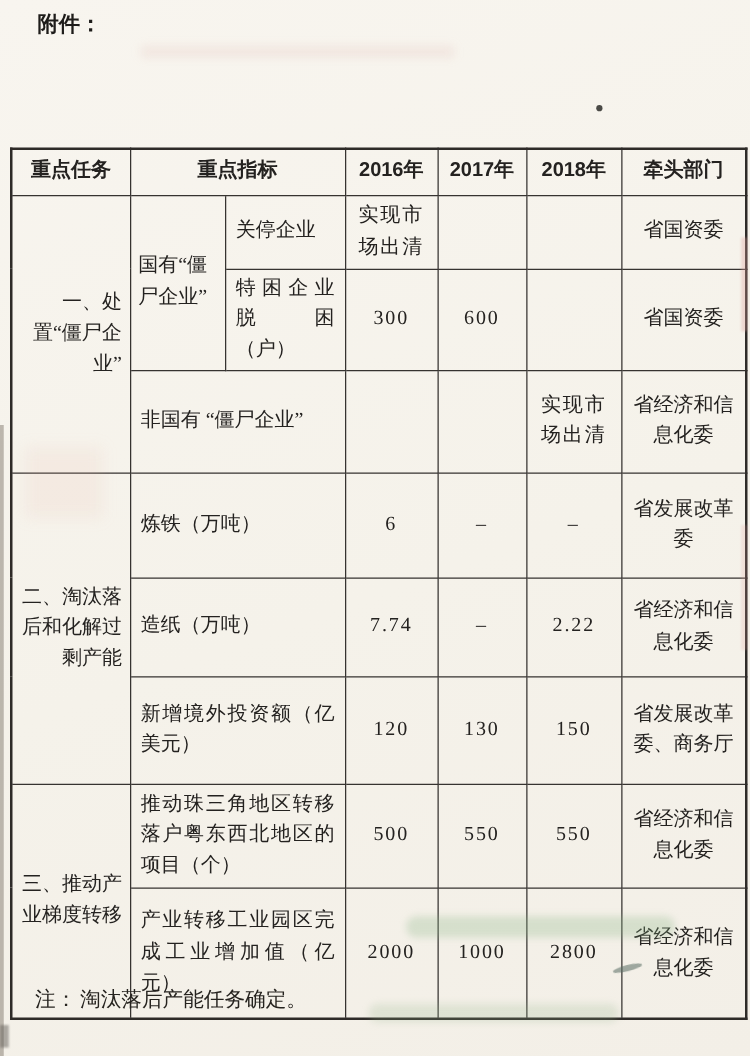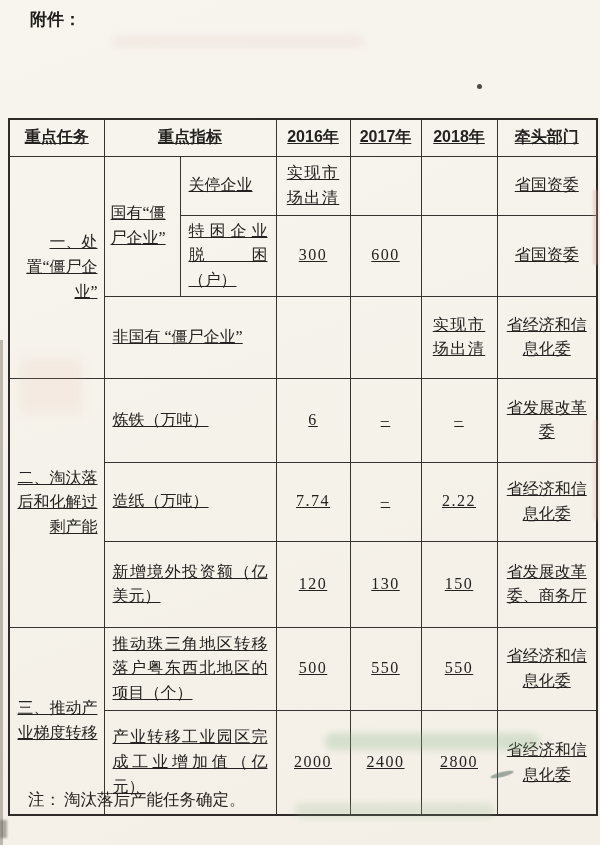--- a/index.html
+++ b/index.html
@@ -21,21 +21,20 @@
     position: absolute; left: 0; top: 58px; width: 530px;
     text-align: center;
     font-family: "Liberation Sans", "DejaVu Sans", sans-serif;
     font-weight: 800; font-size: 24px; letter-spacing: 0.5px; color: #1b1916;
   }
   table.main {
     position: absolute; left: 8px; top: 118px;
     width: 588px; table-layout: fixed;
     border-collapse: collapse;
     border: 2.2px solid #2e2b28;
-    text-decoration: underline;
   }
   table.main td, table.main th {
     border: 1.6px solid #363330;
     vertical-align: middle;
     font-size: 16px; line-height: 1.55;
     color: #242220;
   }
   th.hdr {
     font-family: "Liberation Sans", "DejaVu Sans", sans-serif;
     font-weight: 700; font-size: 16.5px; text-align: center;
@@ -160,21 +159,21 @@
         <td class="c-ind" colspan="2">推动珠三角地区转移落户粤东西北地区的项目（个）</td>
         <td class="c-val">500</td>
         <td class="c-val">550</td>
         <td class="c-val">550</td>
         <td class="c-dept">省经济和信息化委</td>
       </tr>
 
       <tr style="height:105px">
         <td class="c-ind" colspan="2">产业转移工业园区完成工业增加值（亿元）</td>
         <td class="c-val">2000</td>
-        <td class="c-val">2400</td>
+        <td class="c-val">1000</td>
         <td class="c-val">2800</td>
         <td class="c-dept">省经济和信息化委</td>
       </tr>
     </tbody>
   </table>
 
   <div class="note">
     <span class="note-label">注：</span>
     <span>
       <span class="note-line" style="display:block">淘汰落后产能任务确定。</span>

